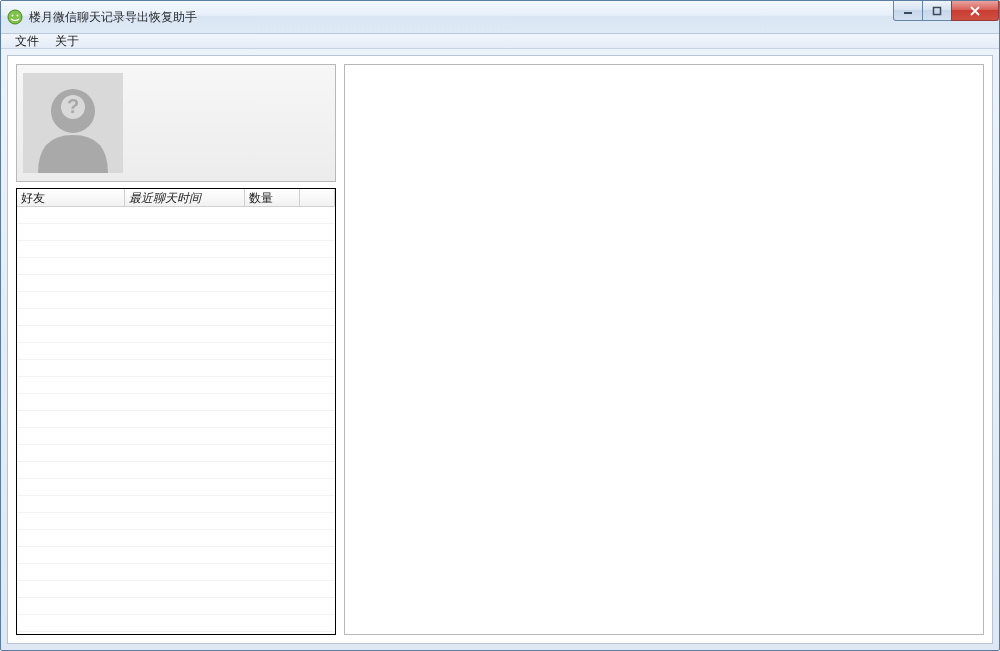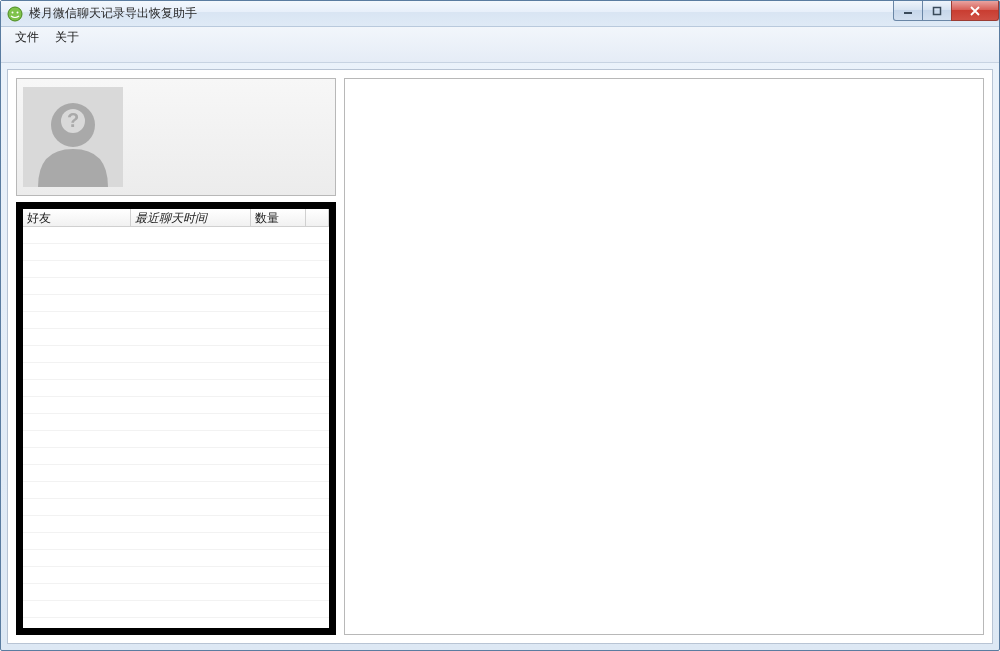--- a/index.html
+++ b/index.html
@@ -7,21 +7,21 @@
   
   .window {
     width: 1000px; height: 651px;
     border: 1px solid #5a7ca0;
     background: linear-gradient(to bottom, #ecf3fb, #dde8f4);
     display: flex; flex-direction: column;
     border-radius: 2px;
   }
   
   .titlebar {
-    height: 26px;
+    height: 33px;
     background: linear-gradient(to bottom, #f3f8fd 0%, #e7effa 45%, #d9e5f3 46%, #dfeaf6 100%);
     display: flex; align-items: center;
     padding-left: 6px;
     border-bottom: 1px solid #b9c9dc;
     position: relative;
   }
   .titlebar .app-icon {
     width: 16px; height: 16px; margin-right: 6px;
     display: inline-flex; align-items: center; justify-content: center;
   }
@@ -46,23 +46,23 @@
   .win-btn.close {
     width: 48px;
     background: linear-gradient(to bottom, #e9a3a0 0%, #d8625a 45%, #c93c30 46%, #cf4f44 100%);
     border-color: #9b3b33;
     border-bottom-right-radius: 3px;
     color: #fff;
   }
   .win-btn svg { display:block; }
   
   .menubar {
-    height: 36px;
+    height: 15px;
     background: linear-gradient(to bottom, #f2f6fb, #e5ecf6);
-    display: flex; align-items: flex-start;
+    display: flex; align-items: center;
     padding-left: 6px;
     border-bottom: 1px solid #c7d3e2;
   }
   .menu-item {
     padding: 2px 8px;
     color: #1a1a1a;
     cursor: default;
   }
   
   .client-area {
@@ -91,21 +91,21 @@
   }
   .avatar {
     width: 100px; height: 100px;
     background: #d9d9d9;
     display: flex; align-items: flex-end; justify-content: center;
     overflow: hidden;
   }
   
   .list-box {
     flex: 1;
-    border: 7px solid #000000;
+    border: 1px solid #000000;
     background: #ffffff;
     display: flex; flex-direction: column;
     overflow: hidden;
   }
   .list-header {
     display: flex;
     background: linear-gradient(to bottom, #ffffff, #f1f1f1);
     border-bottom: 1px solid #d0d0d0;
     height: 18px;
   }

